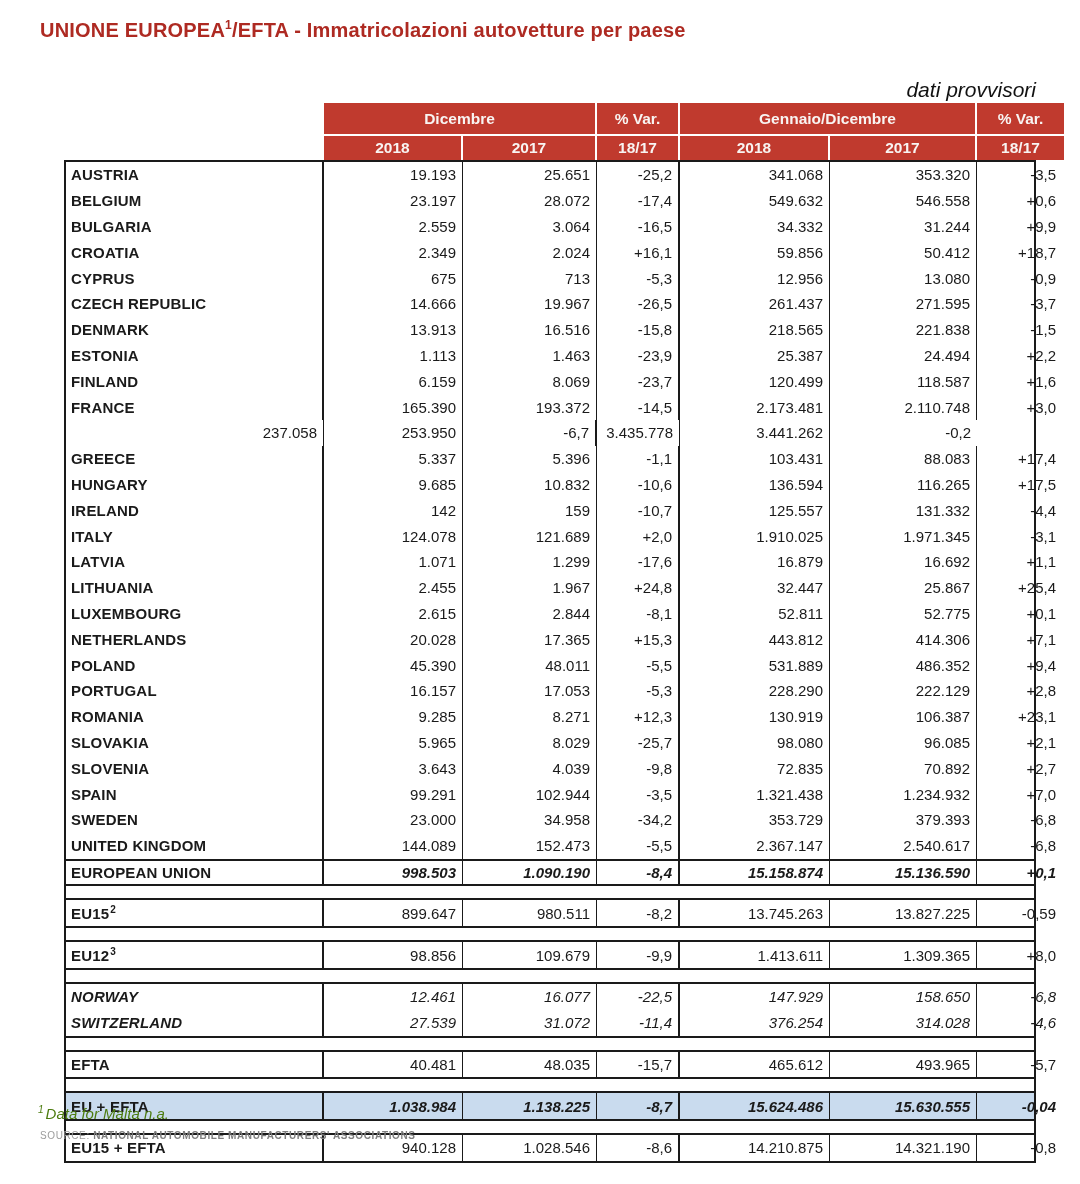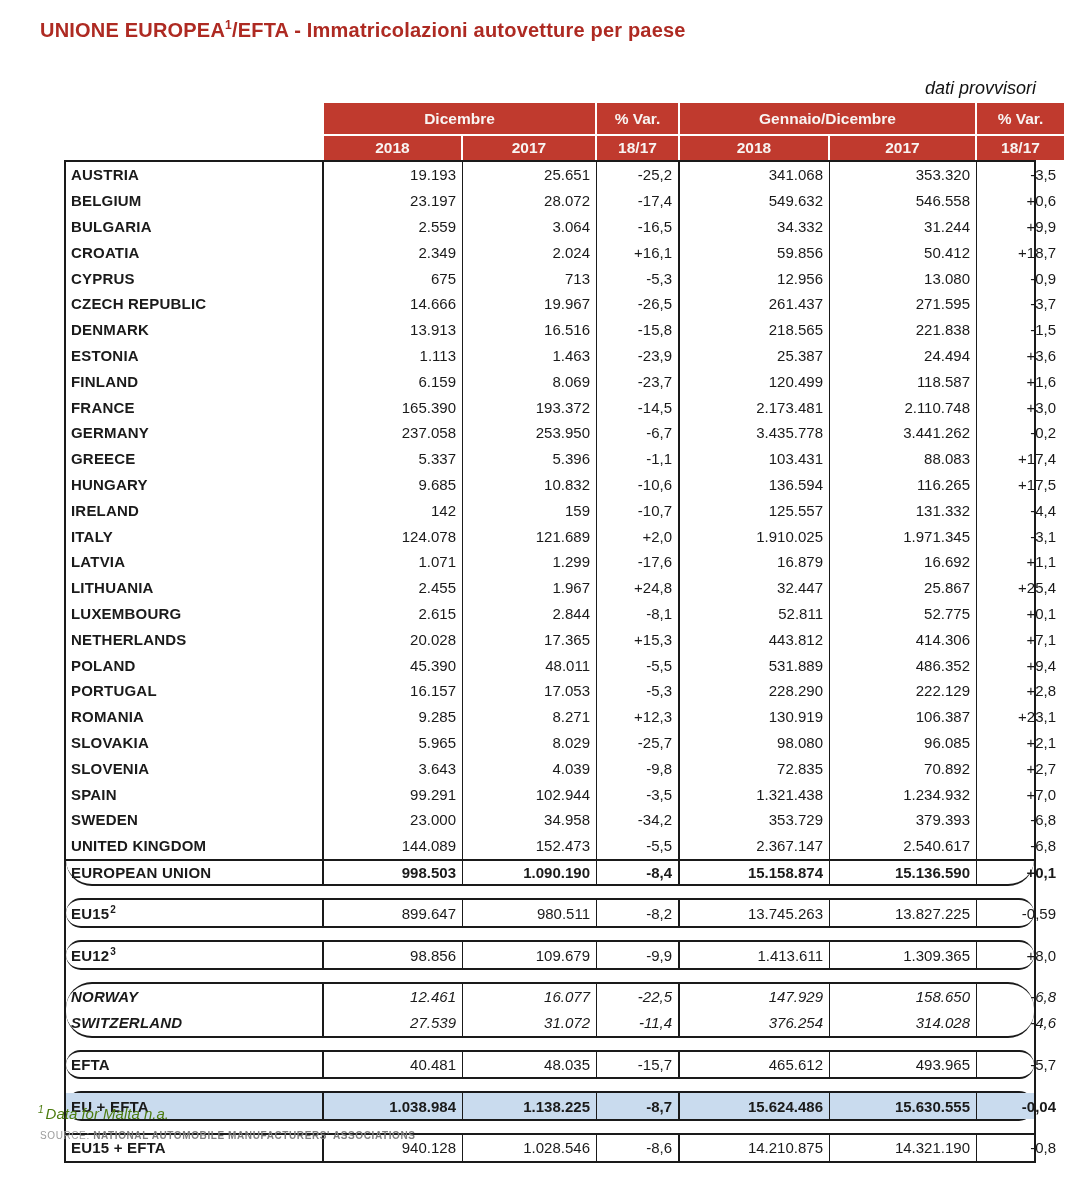--- a/index.html
+++ b/index.html
@@ -21,21 +21,21 @@
   .page-title {
     position: absolute; top: 18px; left: 40px;
     font-size: 20px; font-weight: bold;
     color: var(--title-red);
     letter-spacing: 0.2px;
   }
   .page-title sup { font-size: 12px; vertical-align: super; }
   .provisional-note {
     position: absolute; top: 78px; left: 36px; width: 1000px;
     text-align: right;
-    font-style: italic; font-size: 18px; color: #111;
+    font-style: italic; font-size: 21px; color: #111;
   }
   .table-wrap { position: absolute; top: 103px; left: 36px; width: 1000px; padding-left: 28px; }
 
   
   .header-grid {
     margin-left: 260px; width: 740px;
     display: grid;
     grid-template-columns: 139px 134px 83px 150px 147px 87px;
     background: var(--header-red);
     color: #f8f4f2;
@@ -51,39 +51,39 @@
   .g-var2 { grid-column: 6 / 7; }
 
   
   .tbody {
     border: 2px solid var(--border-black);
     background: #fff;
     font-size: 15px;
   }
   .section { }
   .section.gap-before { margin-top: 12px; border-top: 2px solid var(--border-black); }
-  .section.gap-after { border-bottom: 2px solid var(--border-black); border-radius: 26px; }
+  .section.gap-after { border-bottom: 2px solid var(--border-black); }
   .row {
     display: grid;
     grid-template-columns: 258px 139px 134px 83px 150px 147px 85px;
     height: 25.8px;
     align-items: center;
   }
   .row.top-border { border-top: 2px solid var(--border-black); }
   .cell { height: 100%; display: flex; align-items: center; overflow: hidden; }
   .cell.label {
     justify-content: flex-start; padding-left: 5px;
     font-weight: bold; letter-spacing: 0.2px;
     border-right: 2px solid var(--border-black);
   }
   .cell.label sup { font-size: 10px; vertical-align: super; line-height: 0; margin-top: -7px; margin-left: 1px; }
   .cell.num { justify-content: flex-end; padding-right: 6px; }
   .cell.c0, .cell.c1, .cell.c3, .cell.c4 { border-right: 1px solid var(--border-black); }
   .cell.c2 { border-right: 2px solid var(--border-black); }
-  .row.bold .cell.num { font-weight: bold; }
+  .row.bold .cell.num { font-weight: bold; font-style: italic; }
   .row.italic .cell { font-style: italic; }
   .row.highlight { background: var(--highlight-blue); }
 
   
   .source-line {
     position: absolute; top: 1130px; left: 40px;
     font-size: 10px; letter-spacing: 0.6px;
   }
   .source-line .src-label { color: #9C9C9C; font-weight: normal; }
   .source-line .src-text  { color: #7E7E7E; font-weight: bold; }
@@ -198,21 +198,21 @@
         </div>
         <div class="row">
           <div class="cell label">
             <span>ESTONIA</span>
           </div>
           <div class="cell num c0">1.113</div>
           <div class="cell num c1">1.463</div>
           <div class="cell num c2">-23,9</div>
           <div class="cell num c3">25.387</div>
           <div class="cell num c4">24.494</div>
-          <div class="cell num c5">+3,6</div>
+          <div class="cell num c5">+2,2</div>
         </div>
         <div class="row">
           <div class="cell label">
             <span>FINLAND</span>
           </div>
           <div class="cell num c0">6.159</div>
           <div class="cell num c1">8.069</div>
           <div class="cell num c2">-23,7</div>
           <div class="cell num c3">120.499</div>
           <div class="cell num c4">118.587</div>
@@ -223,23 +223,20 @@
             <span>FRANCE</span>
           </div>
           <div class="cell num c0">165.390</div>
           <div class="cell num c1">193.372</div>
           <div class="cell num c2">-14,5</div>
           <div class="cell num c3">2.173.481</div>
           <div class="cell num c4">2.110.748</div>
           <div class="cell num c5">+3,0</div>
         </div>
         <div class="row">
-          <div class="cell label">
-            <span>GERMANY</span>
-          </div>
           <div class="cell num c0">237.058</div>
           <div class="cell num c1">253.950</div>
           <div class="cell num c2">-6,7</div>
           <div class="cell num c3">3.435.778</div>
           <div class="cell num c4">3.441.262</div>
           <div class="cell num c5">-0,2</div>
         </div>
         <div class="row">
           <div class="cell label">
             <span>GREECE</span>

